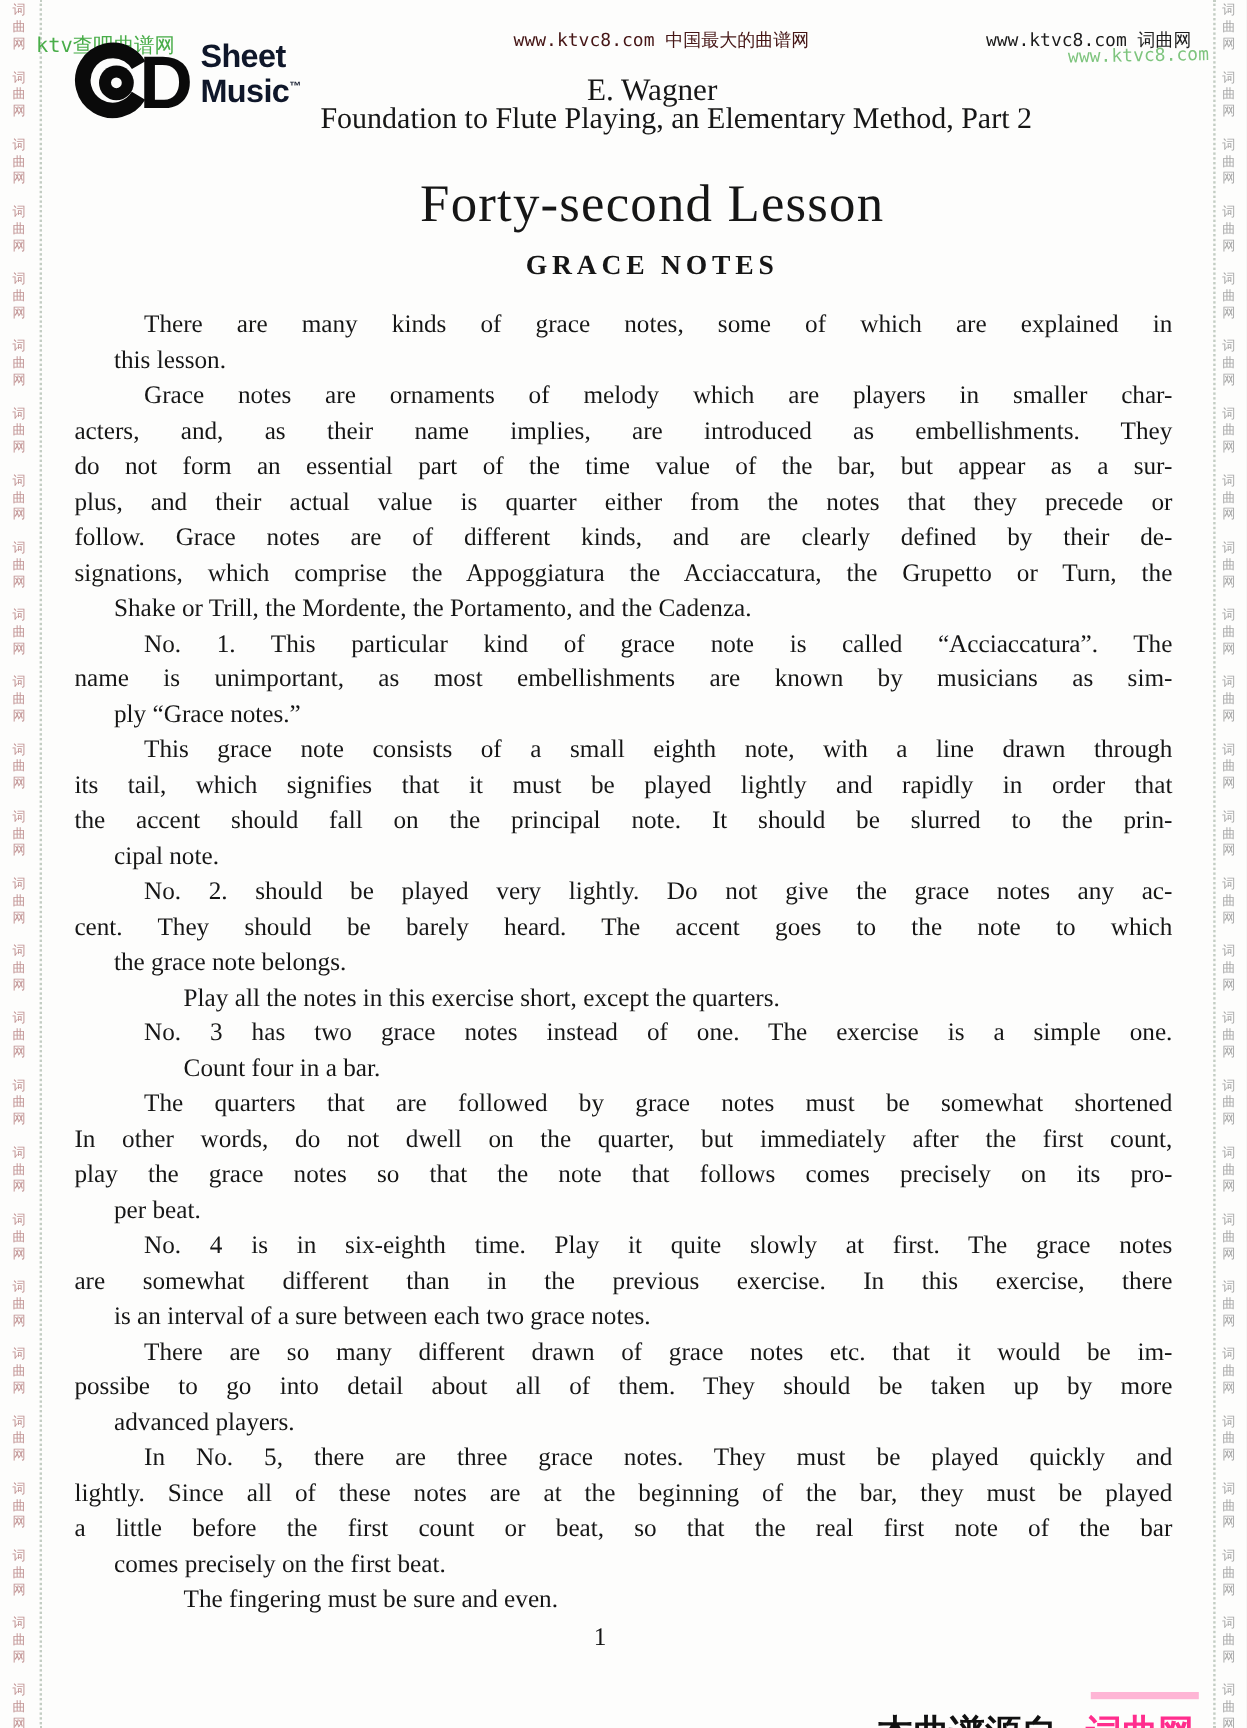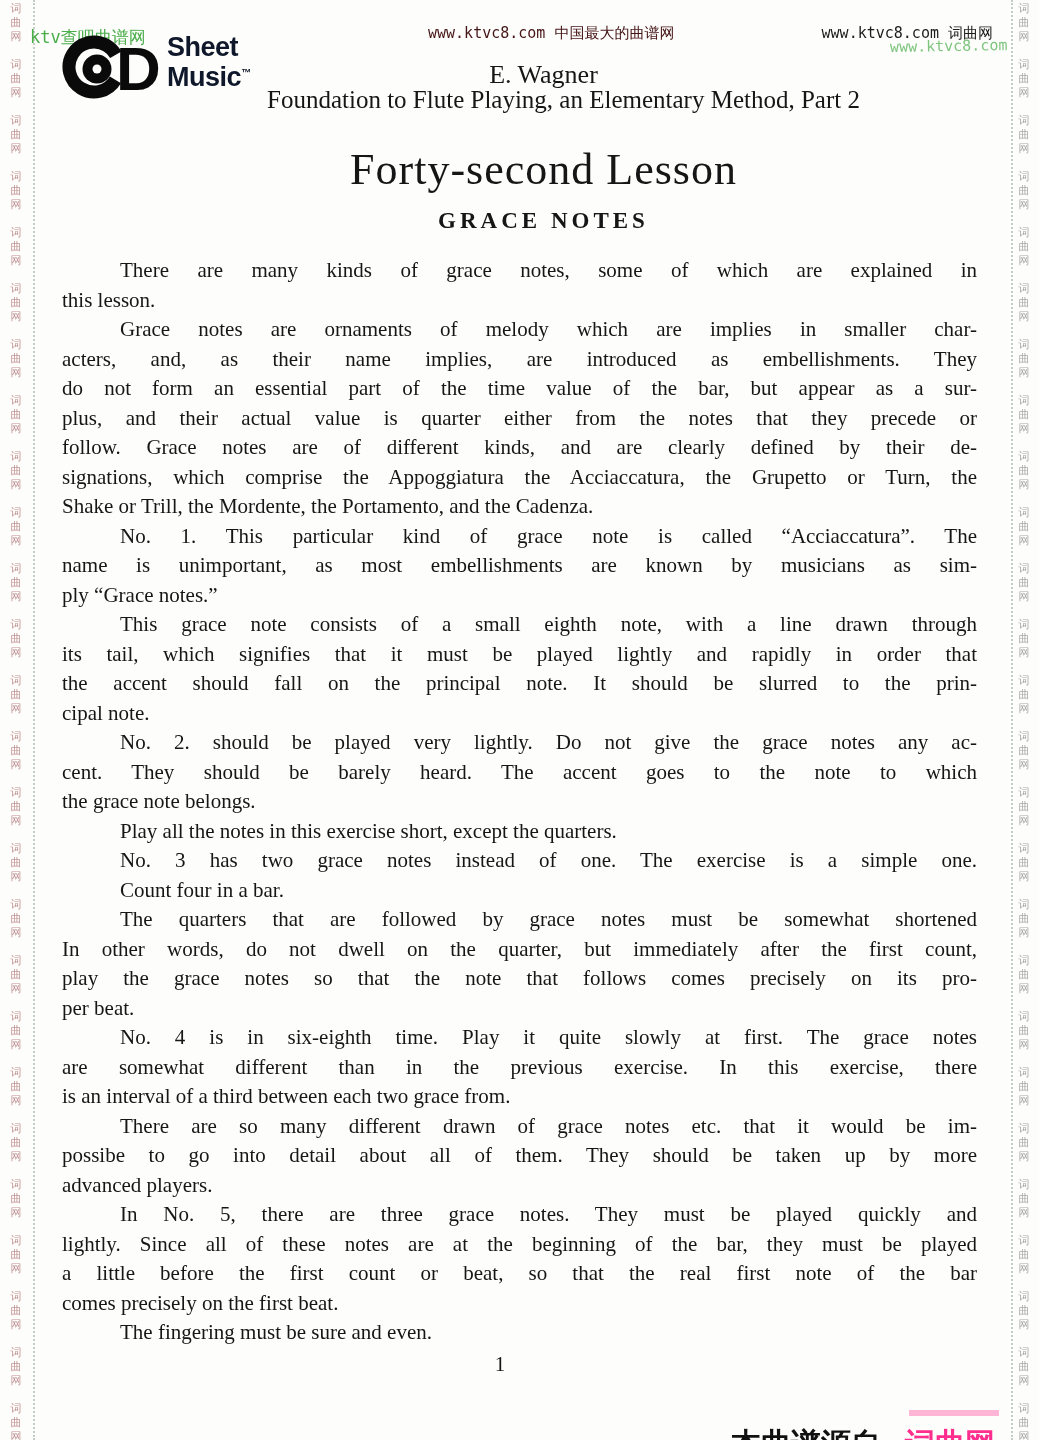--- a/index.html
+++ b/index.html
@@ -31,21 +31,21 @@
   
   .cline{position:absolute;left:0;width:100%;text-align:center;margin-left:24px;}
   .author{top:60px;font-size:26px;}
   .book{top:86px;font-size:25px;padding-left:20px;}
   .lesson{top:144px;font-size:44px;letter-spacing:1px;}
   .subtitle{top:208px;font-size:23px;letter-spacing:4px;font-weight:600;}
   
   .body-text{position:absolute;left:62px;top:256px;width:915px;font-size:21px;line-height:29.5px;
              color:var(--ink,#161616);}
   .line{text-align:justify;text-align-last:justify;white-space:nowrap;}
-  .line.noj{text-align:center;text-align-last:left;}
+  .line.noj{text-align:center;text-align-last:left;margin-left:33px;}
   .line.ind{padding-left:58px;}
   
   .pagenum{position:absolute;left:0;width:1000px;top:1352px;text-align:center;font-size:21px;}
   .credit{position:absolute;right:44px;top:1376px;font-family:"DejaVu Sans",sans-serif;
           font-size:30px;font-weight:bold;color:#111;margin-top:48px;}
   .credit .brand{color:var(--brand,#ff2d8d);margin-left:24px;}
   .credit-underline{position:absolute;right:40px;top:1410px;width:90px;height:6px;
                     background:var(--brand,#ff2d8d);opacity:.35;}
 </style>
 </head>
@@ -339,21 +339,21 @@
   </div>
 
   <div class="cline author">E. Wagner</div>
   <div class="cline book">Foundation to Flute Playing, an Elementary Method, Part 2</div>
   <div class="cline lesson">Forty-second Lesson</div>
   <div class="cline subtitle">GRACE NOTES</div>
 
   <div class="body-text">
       <div class="line ind">There are many kinds of grace notes, some of which are explained  in</div>
       <div class="line noj">this lesson.</div>
-      <div class="line ind">Grace notes are ornaments of melody which are implies in  smaller char-</div>
+      <div class="line ind">Grace notes are ornaments of melody which are players in  smaller char-</div>
       <div class="line">acters, and, as their name implies,  are introduced as embellishments.   They</div>
       <div class="line">do not form an essential part of the time value of the bar, but appear as a sur-</div>
       <div class="line">plus, and their actual value is quarter either from the notes that they precede or</div>
       <div class="line">follow.  Grace notes are of different kinds, and are clearly defined by their de-</div>
       <div class="line">signations, which comprise the Appoggiatura the Acciaccatura, the Grupetto or Turn, the</div>
       <div class="line noj">Shake or Trill, the Mordente, the Portamento, and the Cadenza.</div>
       <div class="line ind">No. 1.  This particular kind of grace note is called “Acciaccatura”.    The</div>
       <div class="line">name is unimportant, as most embellishments are known by musicians as  sim-</div>
       <div class="line noj">ply  “Grace notes.”</div>
       <div class="line ind">This grace note consists of a small eighth note, with a line drawn through</div>
@@ -365,21 +365,21 @@
       <div class="line noj">the grace note belongs.</div>
       <div class="line ind noj">Play all the notes in this exercise short, except the quarters.</div>
       <div class="line ind">No. 3 has two grace notes instead of one.  The exercise is a simple one.</div>
       <div class="line ind noj">Count four in a bar.</div>
       <div class="line ind">The quarters that are followed by grace notes must be somewhat shortened</div>
       <div class="line">In other words, do not dwell on the quarter, but immediately after the first count,</div>
       <div class="line">play the grace notes so that the note that follows comes precisely on its  pro-</div>
       <div class="line noj">per beat.</div>
       <div class="line ind">No. 4 is in six-eighth time.  Play it quite slowly at first. The grace notes</div>
       <div class="line">are somewhat different than in the previous exercise. In this exercise,  there</div>
-      <div class="line noj">is an interval of a third between each two grace from.</div>
+      <div class="line noj">is an interval of a sure between each two grace notes.</div>
       <div class="line ind">There are so many different drawn of grace notes etc.  that it would be im-</div>
       <div class="line">possibe to go into detail about all of them.  They should be taken up  by more</div>
       <div class="line noj">advanced players.</div>
       <div class="line ind">In No. 5, there are three grace notes.  They must be played  quickly and</div>
       <div class="line">lightly.  Since all of these notes are at the beginning of the bar, they must  be played</div>
       <div class="line">a little before the first count or beat, so that the real first note  of  the  bar</div>
       <div class="line noj">comes precisely on the first beat.</div>
       <div class="line ind noj">The fingering must be sure and even.</div>
     </div>
 

